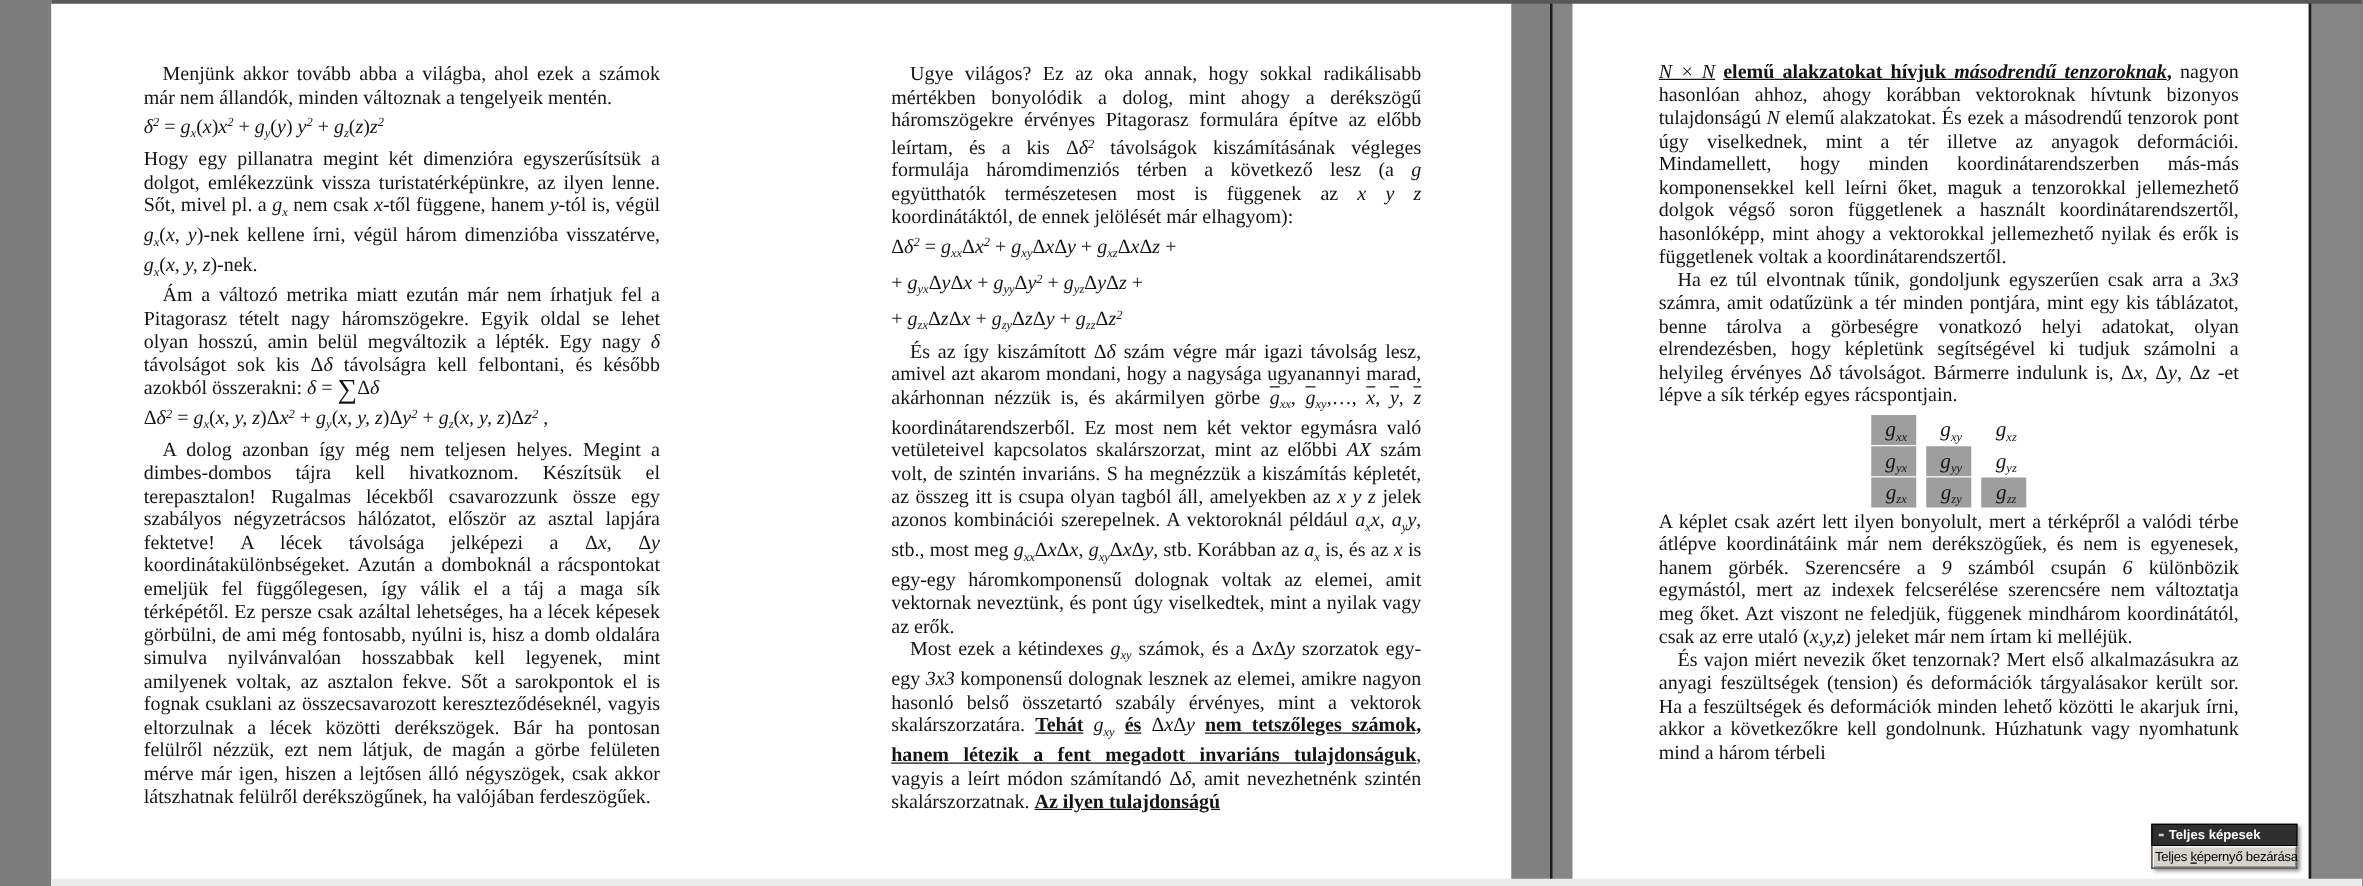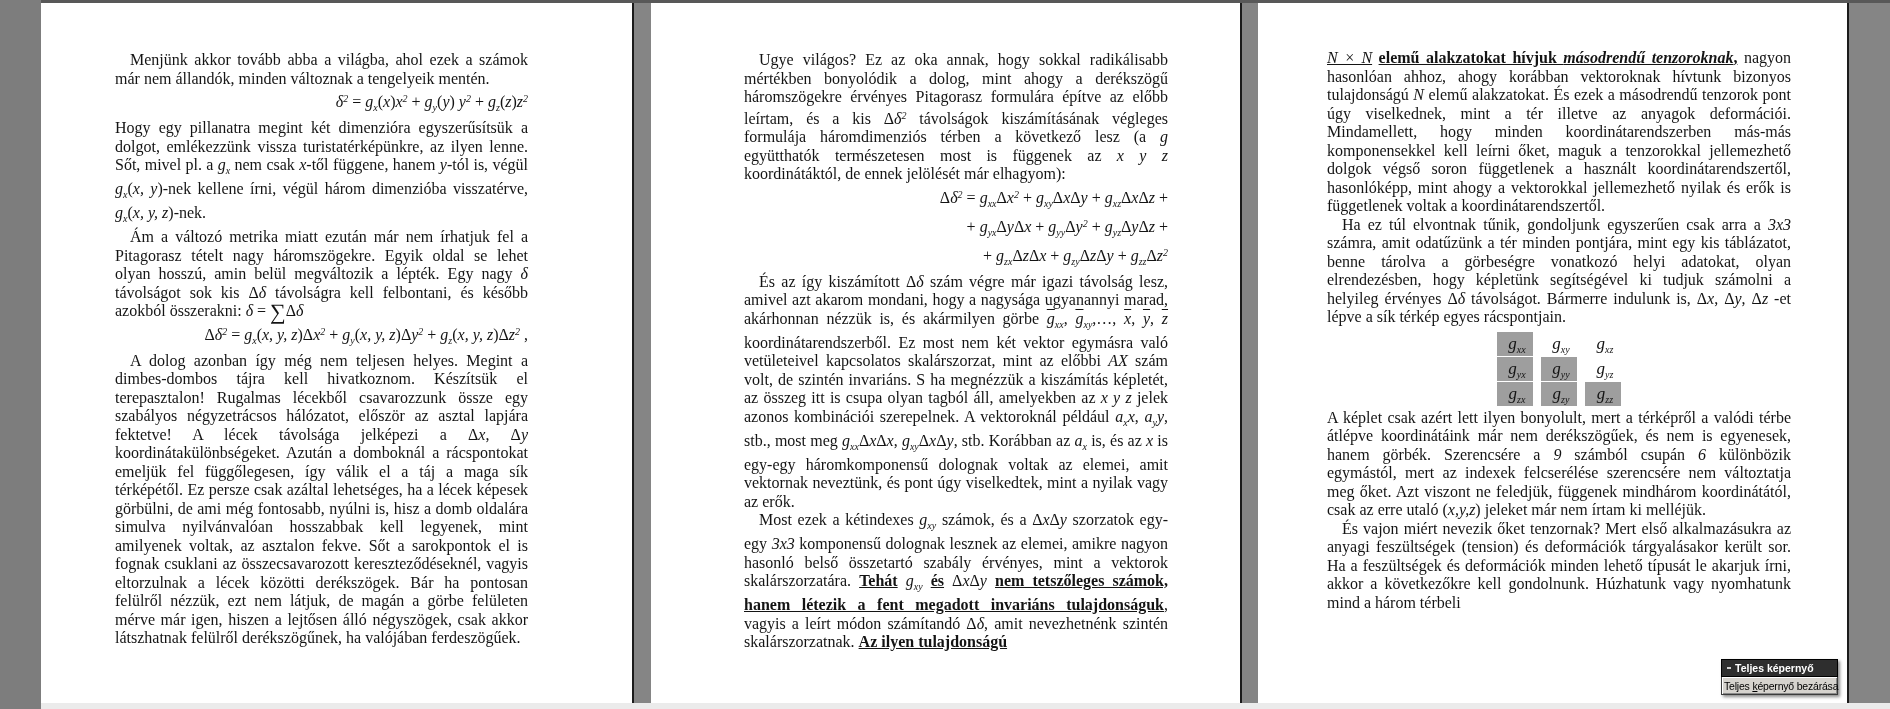--- a/index.html
+++ b/index.html
@@ -1,38 +1,38 @@
 <!DOCTYPE html>
 <html><head>
 <meta charset="utf-8">
 <style>
   html,body{margin:0;padding:0;background:#808080;}
   .screen{position:relative;width:1890px;height:709px;overflow:hidden;background:#808080;
           font-family:"Liberation Serif",serif;color:#141414;}
   .page{position:absolute;top:0;height:709px;background:#ffffff;}
   .page.p1{left:41px;width:591px;}
-  .page.p2{left:651px;width:589px;}
+  .page.p2{left:620px;width:589px;}
   .page.p3{left:1258px;width:589px;}
   .sep{position:absolute;top:0;height:709px;background:#858585;border-left:2px solid #1b1b1b;}
   .sep.s1{left:632px;width:19px;}
   .sep.s2{left:1240px;width:18px;}
   .sep.s3{left:1847px;width:43px;}
   .bar-left{position:absolute;left:0;top:0;width:41px;height:709px;background:#7d7d7d;border-right:1px solid #989898;}
   .edge-top{position:absolute;left:41px;top:0;width:1849px;height:3px;background:#585858;z-index:3;}
   .edge-bottom{position:absolute;left:41px;top:703px;width:1849px;height:6px;background:#ebebeb;z-index:3;}
 
   .content{box-sizing:border-box;height:709px;overflow:hidden;font-size:16px;line-height:18.5px;
            text-align:justify;}
   .p1 .content{padding:51px 104px 0 74px;}
   .p2 .content{padding:51px 72px 0 93px;}
   .p3 .content{padding:49px 56px 0 69px;border-radius:22px;}
 
   .para{text-indent:15px;margin:0;}
   .para.noind{text-indent:0;}
-  .formula{text-align:right;text-indent:0;margin:2px 0;white-space:nowrap;}
+  .formula{text-align:left;text-indent:0;margin:2px 0;white-space:nowrap;}
 
   .sg.n{font-style:normal;}
   .sg.i{font-style:italic;}
   .sg.u{text-decoration:underline;}
   .sg.iu{font-style:italic;text-decoration:underline;}
   .sg.bu{font-weight:bold;text-decoration:underline;}
   .sg.biu{font-weight:bold;font-style:italic;text-decoration:underline;}
   .sg.sum{font-size:22px;line-height:10px;vertical-align:-3px;}
   .sg .bar{text-decoration:overline;}
   .msub{font-size:10px;font-style:italic;vertical-align:-3.5px;}
@@ -92,28 +92,28 @@
             <span class="mcell"><span class="sg i"><span>g</span><span class="msub">xy</span></span></span>
             <span class="mcell"><span class="sg i"><span>g</span><span class="msub">xz</span></span></span>
             <span class="mcell hl"><span class="sg i"><span>g</span><span class="msub">yx</span></span></span>
             <span class="mcell hl"><span class="sg i"><span>g</span><span class="msub">yy</span></span></span>
             <span class="mcell"><span class="sg i"><span>g</span><span class="msub">yz</span></span></span>
             <span class="mcell hl"><span class="sg i"><span>g</span><span class="msub">zx</span></span></span>
             <span class="mcell hl"><span class="sg i"><span>g</span><span class="msub">zy</span></span></span>
             <span class="mcell hl"><span class="sg i"><span>g</span><span class="msub">zz</span></span></span>
           </span></div>
         <div class="para noind"><span class="sg n"><span>A képlet csak azért lett ilyen bonyolult, mert a térképről a valódi térbe átlépve koordinátáink már nem derékszögűek, és nem is egyenesek, hanem görbék. Szerencsére a </span></span><span class="sg i"><span>9</span></span><span class="sg n"><span> számból csupán </span></span><span class="sg i"><span>6</span></span><span class="sg n"><span> különbözik egymástól, mert az indexek felcserélése szerencsére nem változtatja meg őket. Azt viszont ne feledjük, függenek mindhárom koordinátától, csak az erre utaló (</span></span><span class="sg i"><span>x,y,z</span></span><span class="sg n"><span>) jeleket már nem írtam ki melléjük.</span></span></div>
-        <div class="para"><span class="sg n"><span>És vajon miért nevezik őket tenzornak? Mert első alkalmazásukra az anyagi feszültségek (tension) és deformációk tárgyalásakor került sor. Ha a feszültségek és deformációk minden lehető típusát le akarjuk írni, akkor a következőkre kell gondolnunk. Húzhatunk vagy nyomhatunk mind a három térbeli</span></span></div>
+        <div class="para"><span class="sg n"><span>És vajon miért nevezik őket tenzornak? Mert első alkalmazásukra az anyagi feszültségek (tension) és deformációk tárgyalásakor került sor. Ha a feszültségek és deformációk minden lehető közötti le akarjuk írni, akkor a következőkre kell gondolnunk. Húzhatunk vagy nyomhatunk mind a három térbeli</span></span></div>
       </div>
   </div>
   <div class="sep s3"></div>
 
   <div class="edge-bottom"></div>
 
   <div class="fs-toolbar">
     <div class="fs-title">
       <span class="fs-grip"></span>
-      <span>Teljes képernyő</span>
+      <span>Teljes képesek</span>
     </div>
     <div class="fs-btn"><span class="sg n"><span>Teljes </span></span><span class="sg u"><span>k</span></span><span class="sg n"><span>épernyő bezárása</span></span></div>
   </div>
 
 </div>
 
 </body></html>

